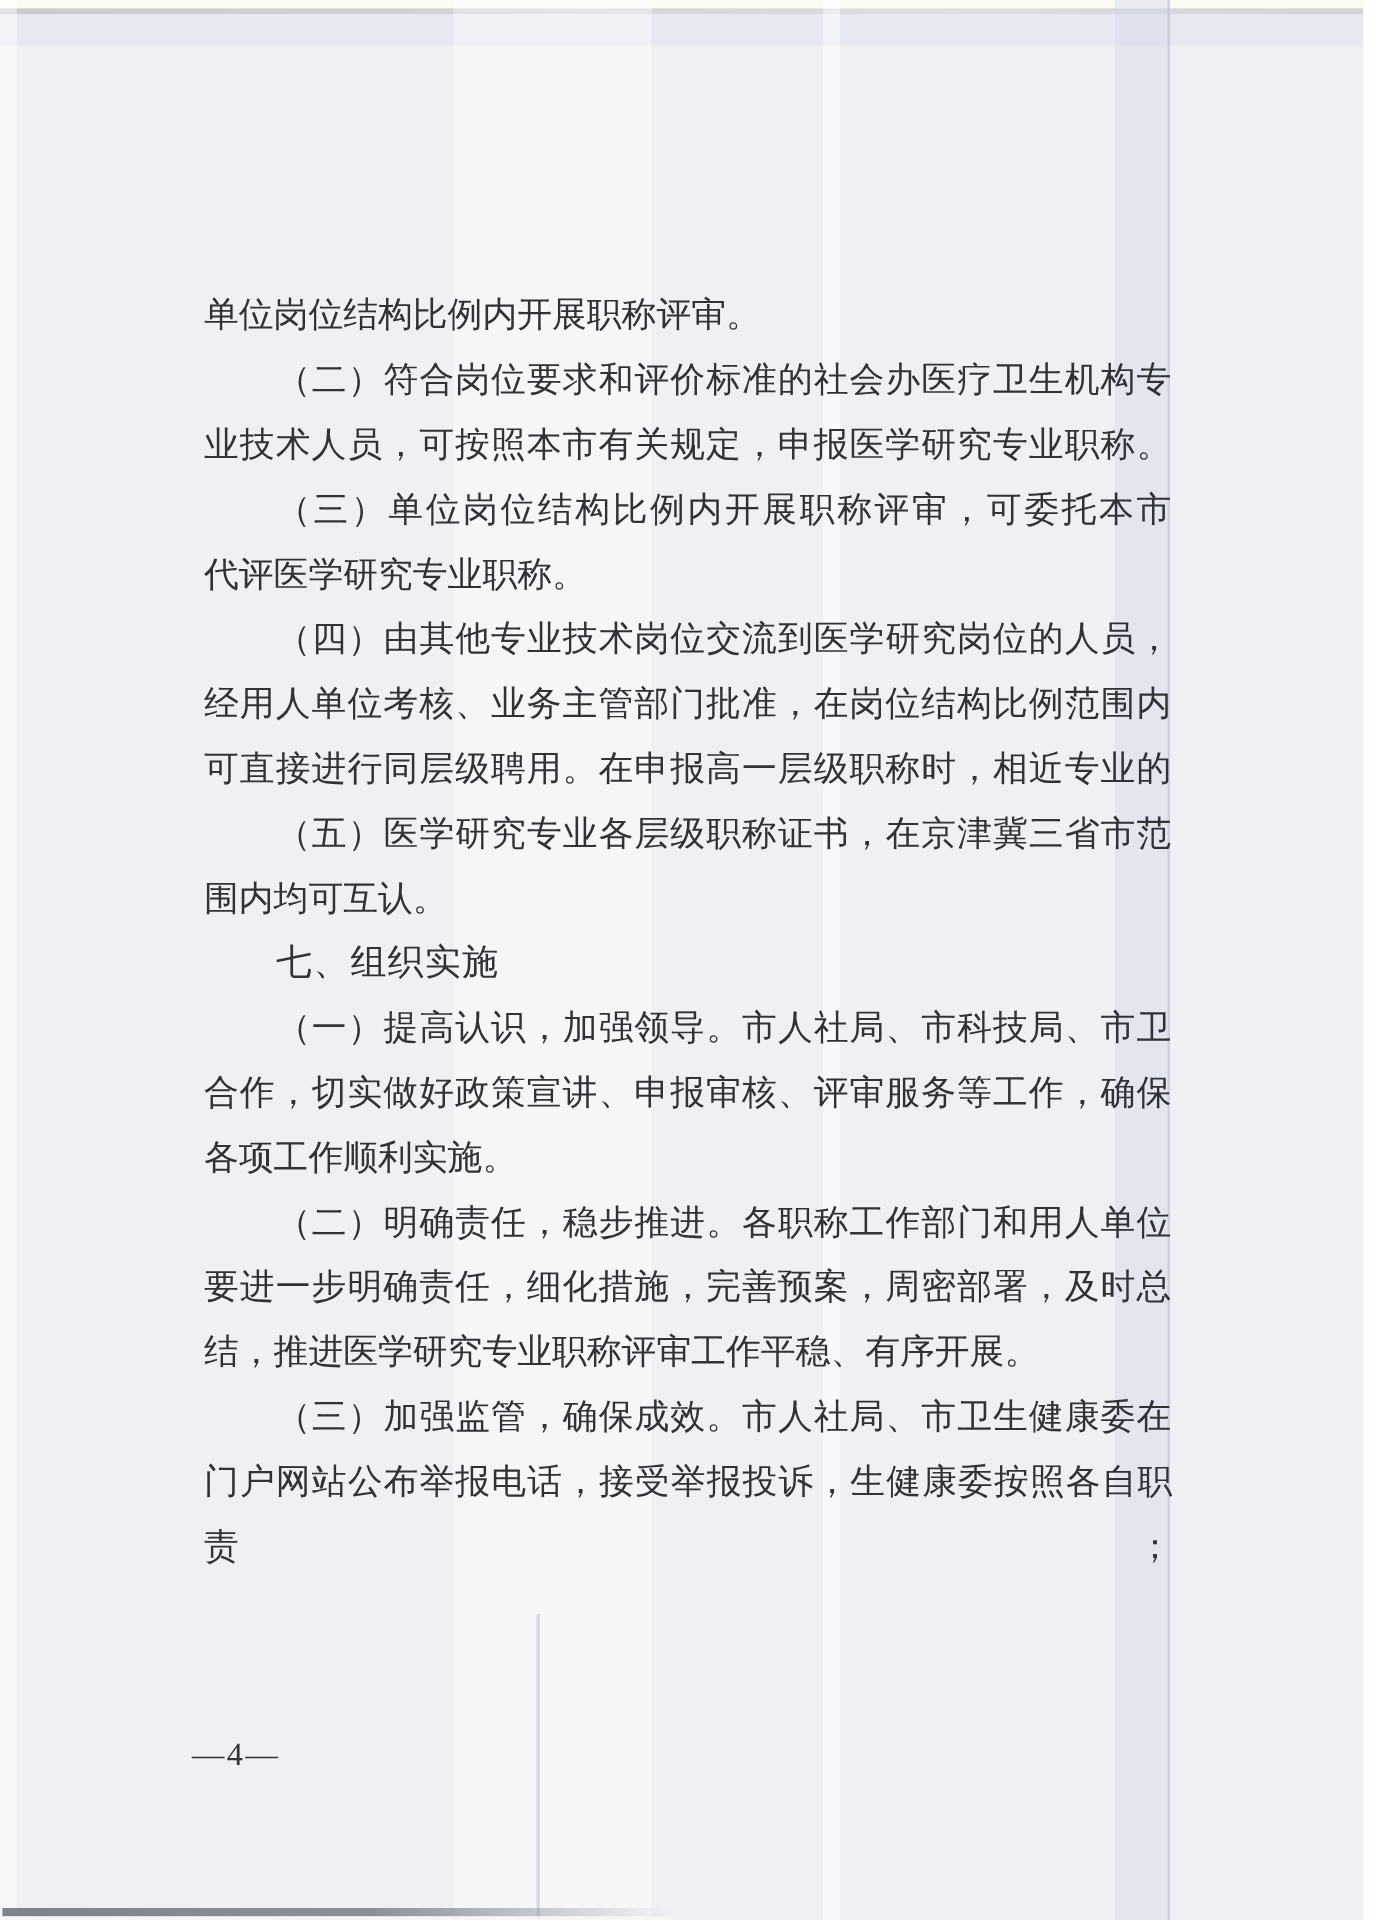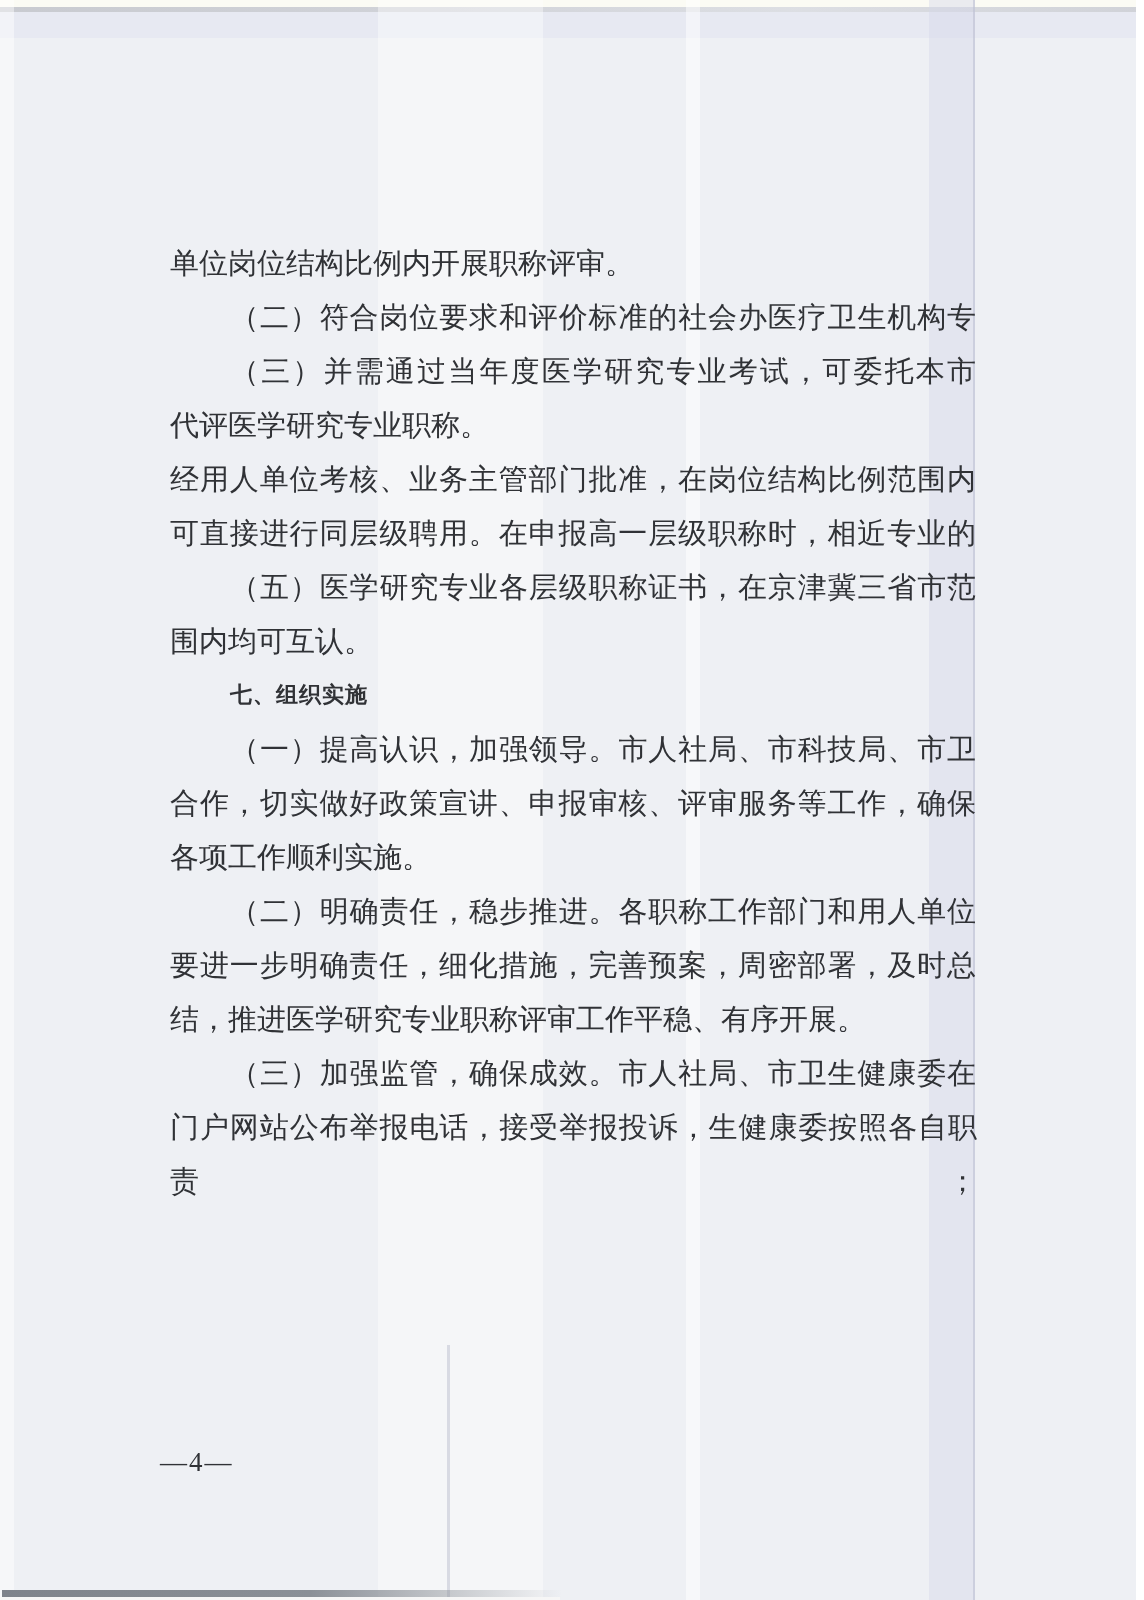--- a/index.html
+++ b/index.html
@@ -38,23 +38,23 @@
     height:54px;line-height:54px;
     font-size:29px;
     color:#303236;
     white-space:normal;
     overflow:visible;
   }
   .indent{text-indent:60px;}
   .fill{text-align:justify;text-align-last:justify;}
   .tight{letter-spacing:-1px;}
   .heading{
-    font-weight:bold;
+    font-weight:normal;
     font-family:"Liberation Sans","DejaVu Sans",sans-serif;
-    font-size:22px;
+    font-size:30px;
     letter-spacing:1px;
   }
   .pagenum{
     position:absolute;left:160px;top:1435px;
     height:54px;line-height:54px;
     font-size:27px;color:#303236;letter-spacing:2px;
   }
 </style>
 </head>
 <body>
@@ -69,22 +69,24 @@
   <div class="artifact streak-b"></div>
   <div class="artifact band-right"></div>
   <div class="artifact vline-right"></div>
   <div class="artifact vline-bottom"></div>
   <div class="artifact bottom-line"></div>
   <div class="artifact bottom-white"></div>
 
   <div class="textblock">
     <div class="line">单位岗位结构比例内开展职称评审。</div>
     <div class="line indent fill">（二）符合岗位要求和评价标准的社会办医疗卫生机构专</div>
-    <div class="line indent fill">（三）并需通过当年度医学研究专业考试，可委托本市</div>
+    <div class="line fill">业技术人员，可按照本市有关规定，申报医学研究专业职称。</div>
+    <div class="line indent fill">（三）单位岗位结构比例内开展职称评审，可委托本市</div>
     <div class="line">代评医学研究专业职称。</div>
+    <div class="line indent fill">（四）由其他专业技术岗位交流到医学研究岗位的人员，</div>
     <div class="line fill">经用人单位考核、业务主管部门批准，在岗位结构比例范围内</div>
     <div class="line fill">可直接进行同层级聘用。在申报高一层级职称时，相近专业的</div>
     <div class="line indent fill">（五）医学研究专业各层级职称证书，在京津冀三省市范</div>
     <div class="line">围内均可互认。</div>
     <div class="line indent heading">七、组织实施</div>
     <div class="line indent fill">（一）提高认识，加强领导。市人社局、市科技局、市卫</div>
     <div class="line fill">合作，切实做好政策宣讲、申报审核、评审服务等工作，确保</div>
     <div class="line">各项工作顺利实施。</div>
     <div class="line indent fill">（二）明确责任，稳步推进。各职称工作部门和用人单位</div>
     <div class="line fill">要进一步明确责任，细化措施，完善预案，周密部署，及时总</div>

